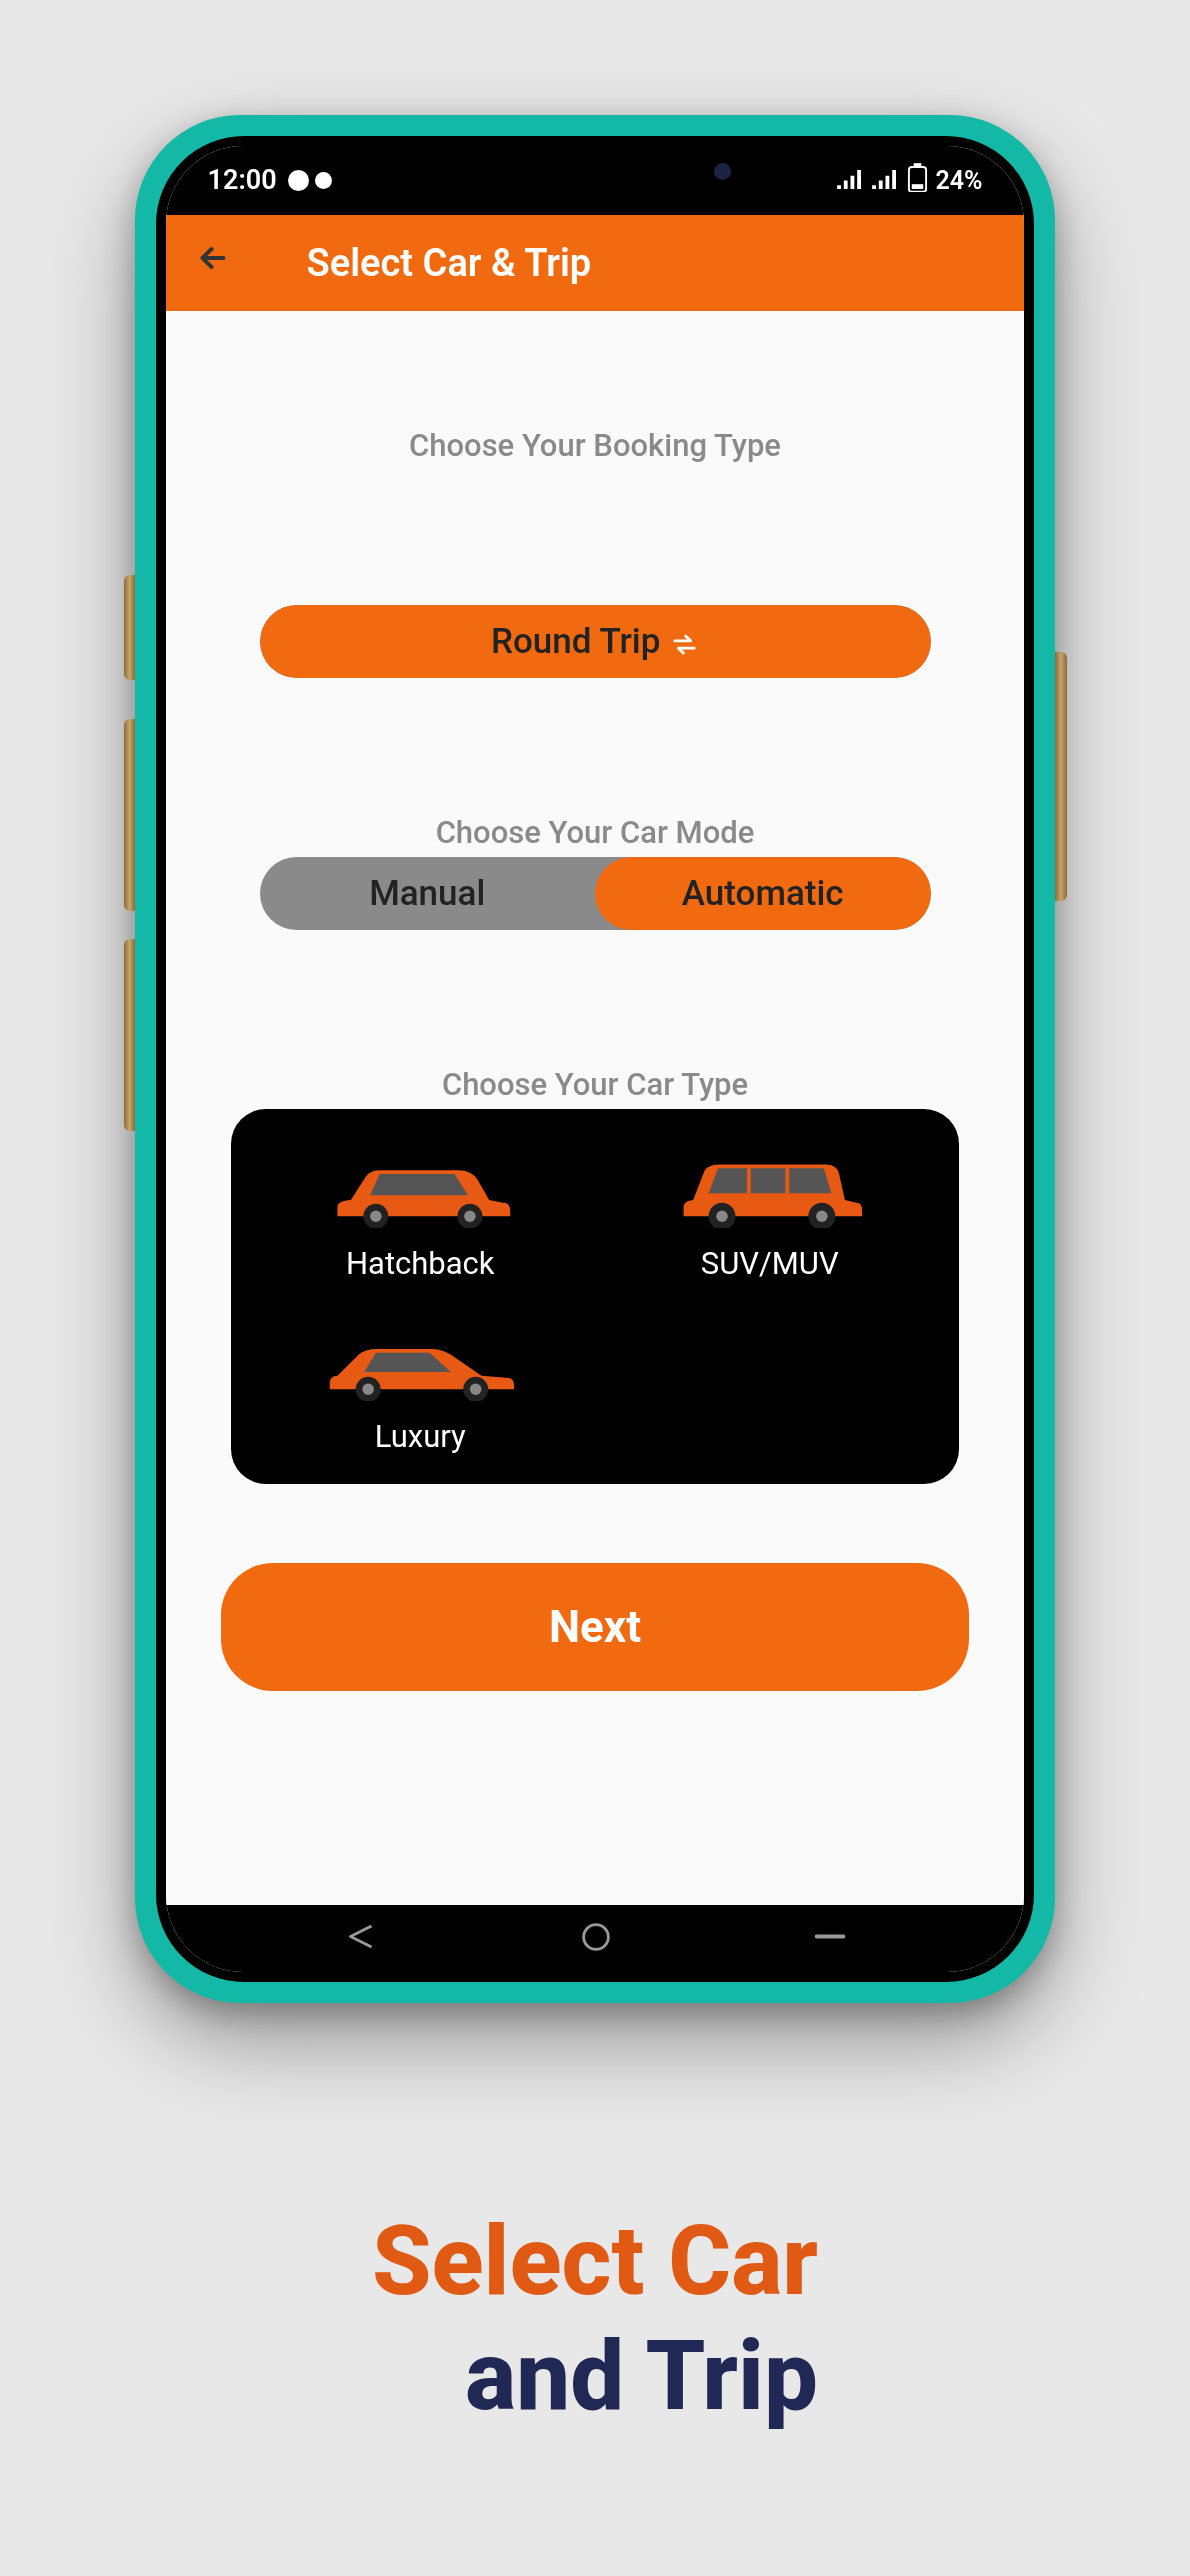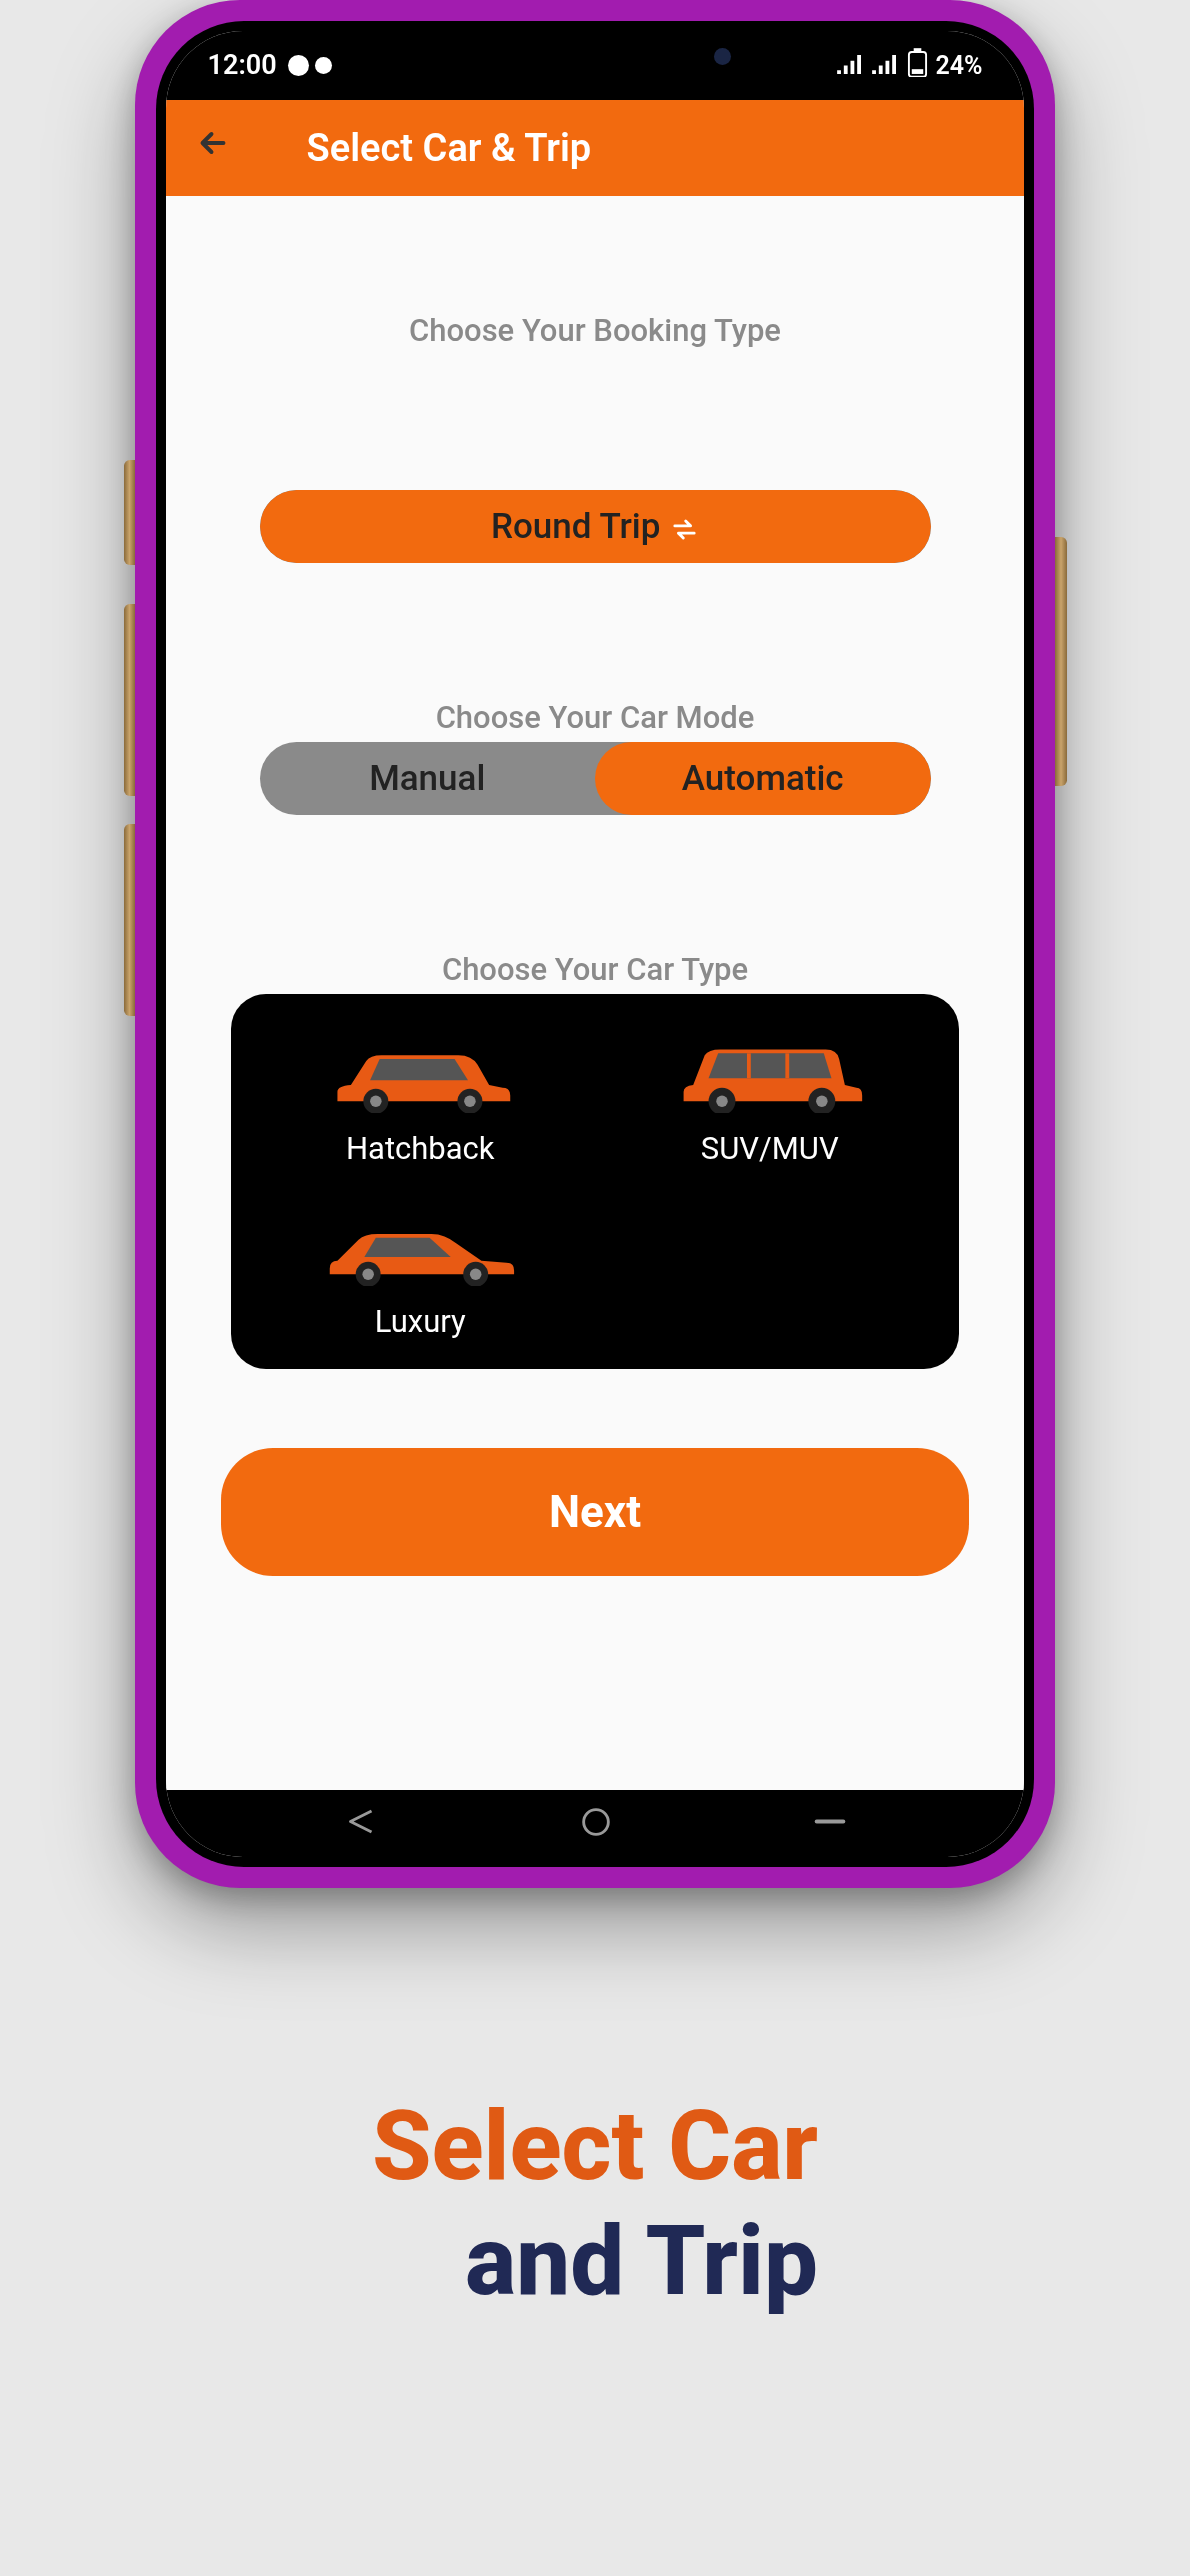--- a/index.html
+++ b/index.html
@@ -7,23 +7,24 @@
     font-family: -apple-system, BlinkMacSystemFont, "Segoe UI", Roboto, Arial, sans-serif;
     background: #e8e8e8;
     width: 1190px;
     height: 2576px;
     display: flex;
     flex-direction: column;
     align-items: center;
     overflow: hidden;
   }
   .phone-frame {
+    margin-top: 115px;
     width: 920px;
     height: 1888px;
-    background: #a21caf;
+    background: #14b8a6;
     border-radius: 105px;
     padding: 21px;
     position: relative;
     box-shadow: 0 38px 86px rgba(0,0,0,0.35), 0 9.6px 29px rgba(0,0,0,0.25);
   }
   .phone-side {
     position: absolute;
     left: -11.5px;
     top: 460px;
     width: 11.5px;

